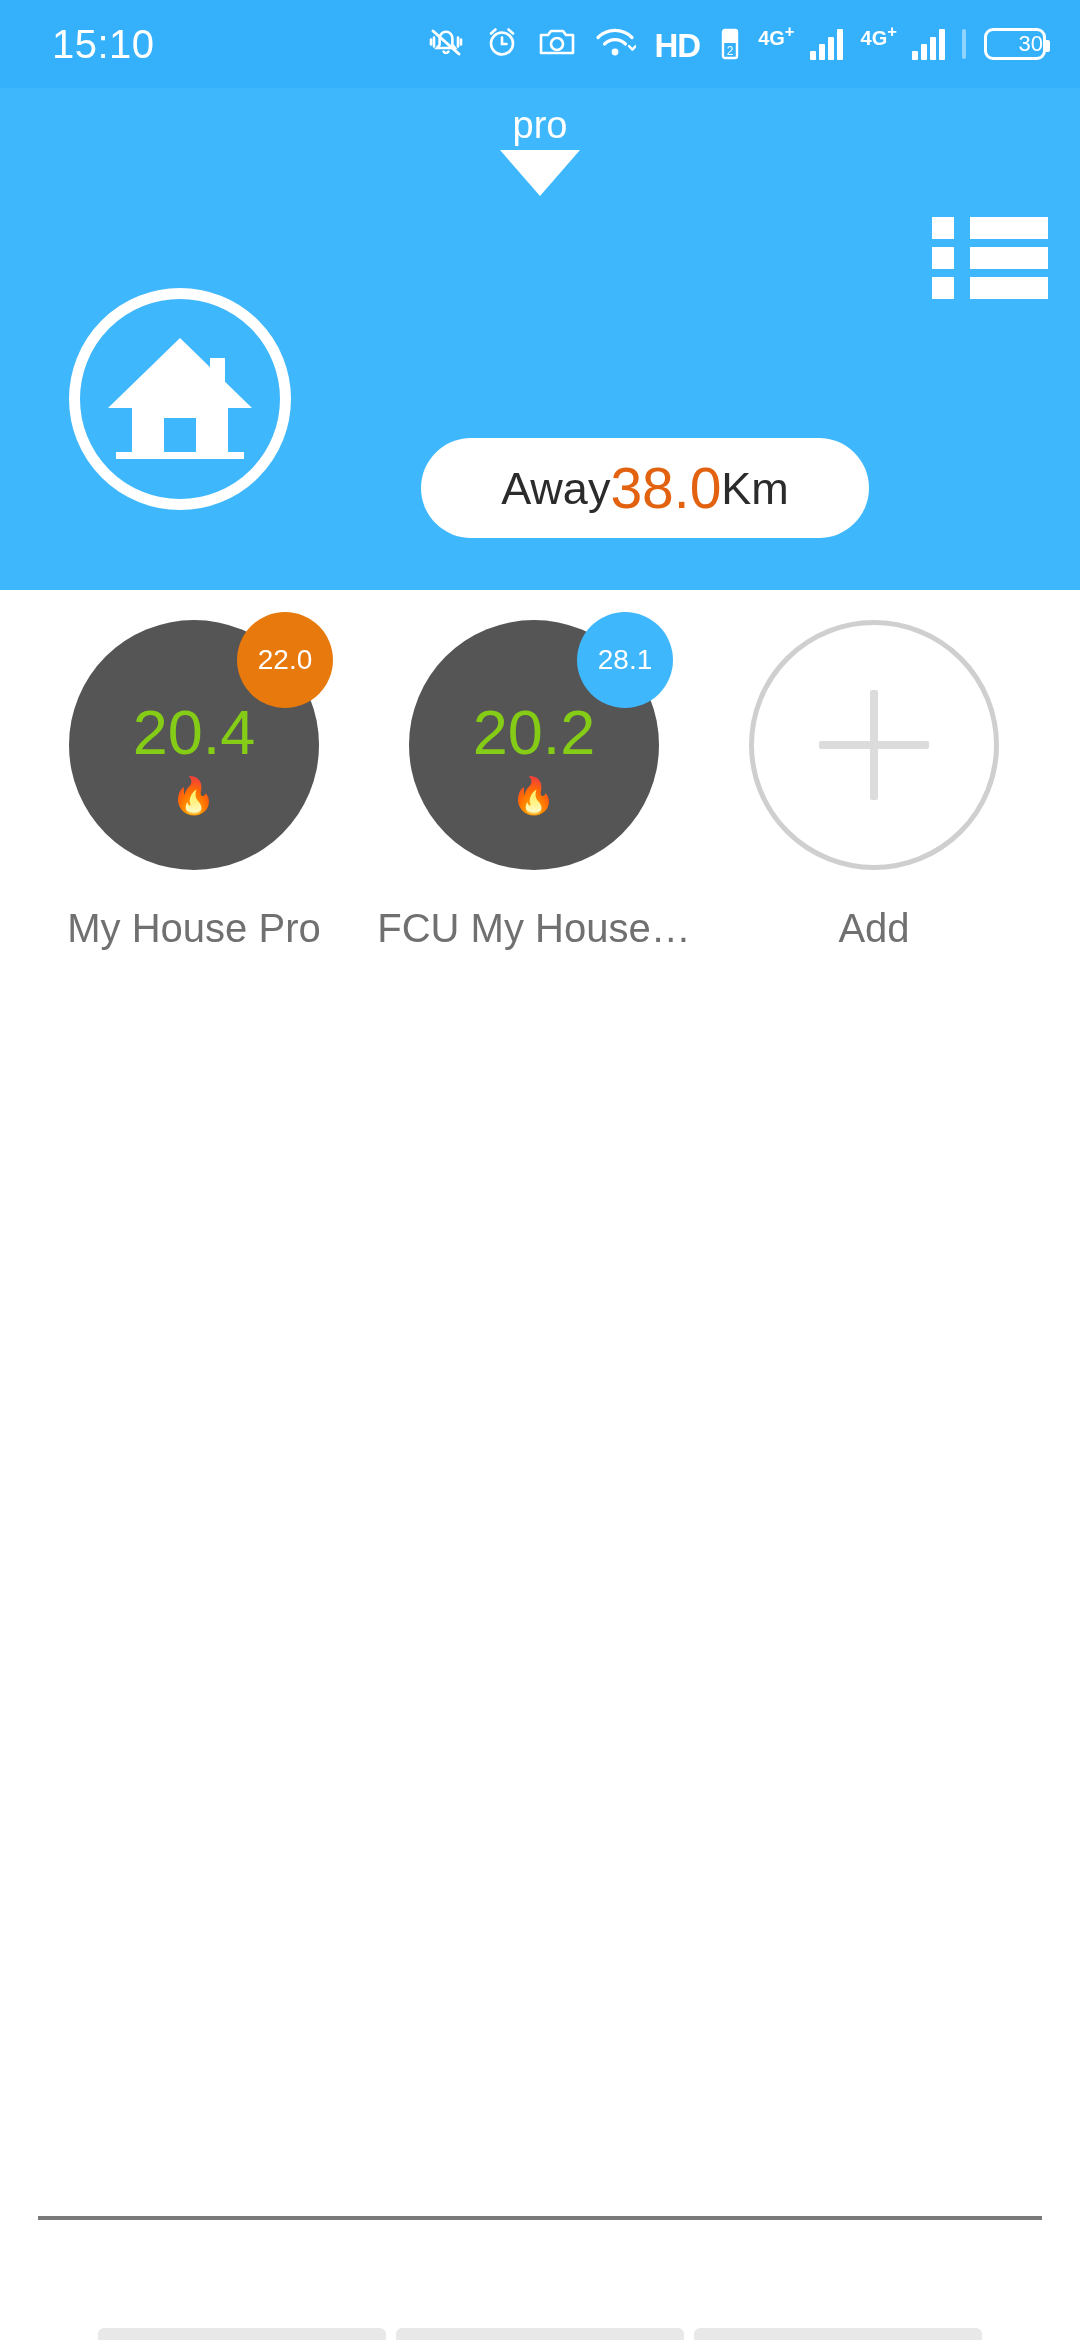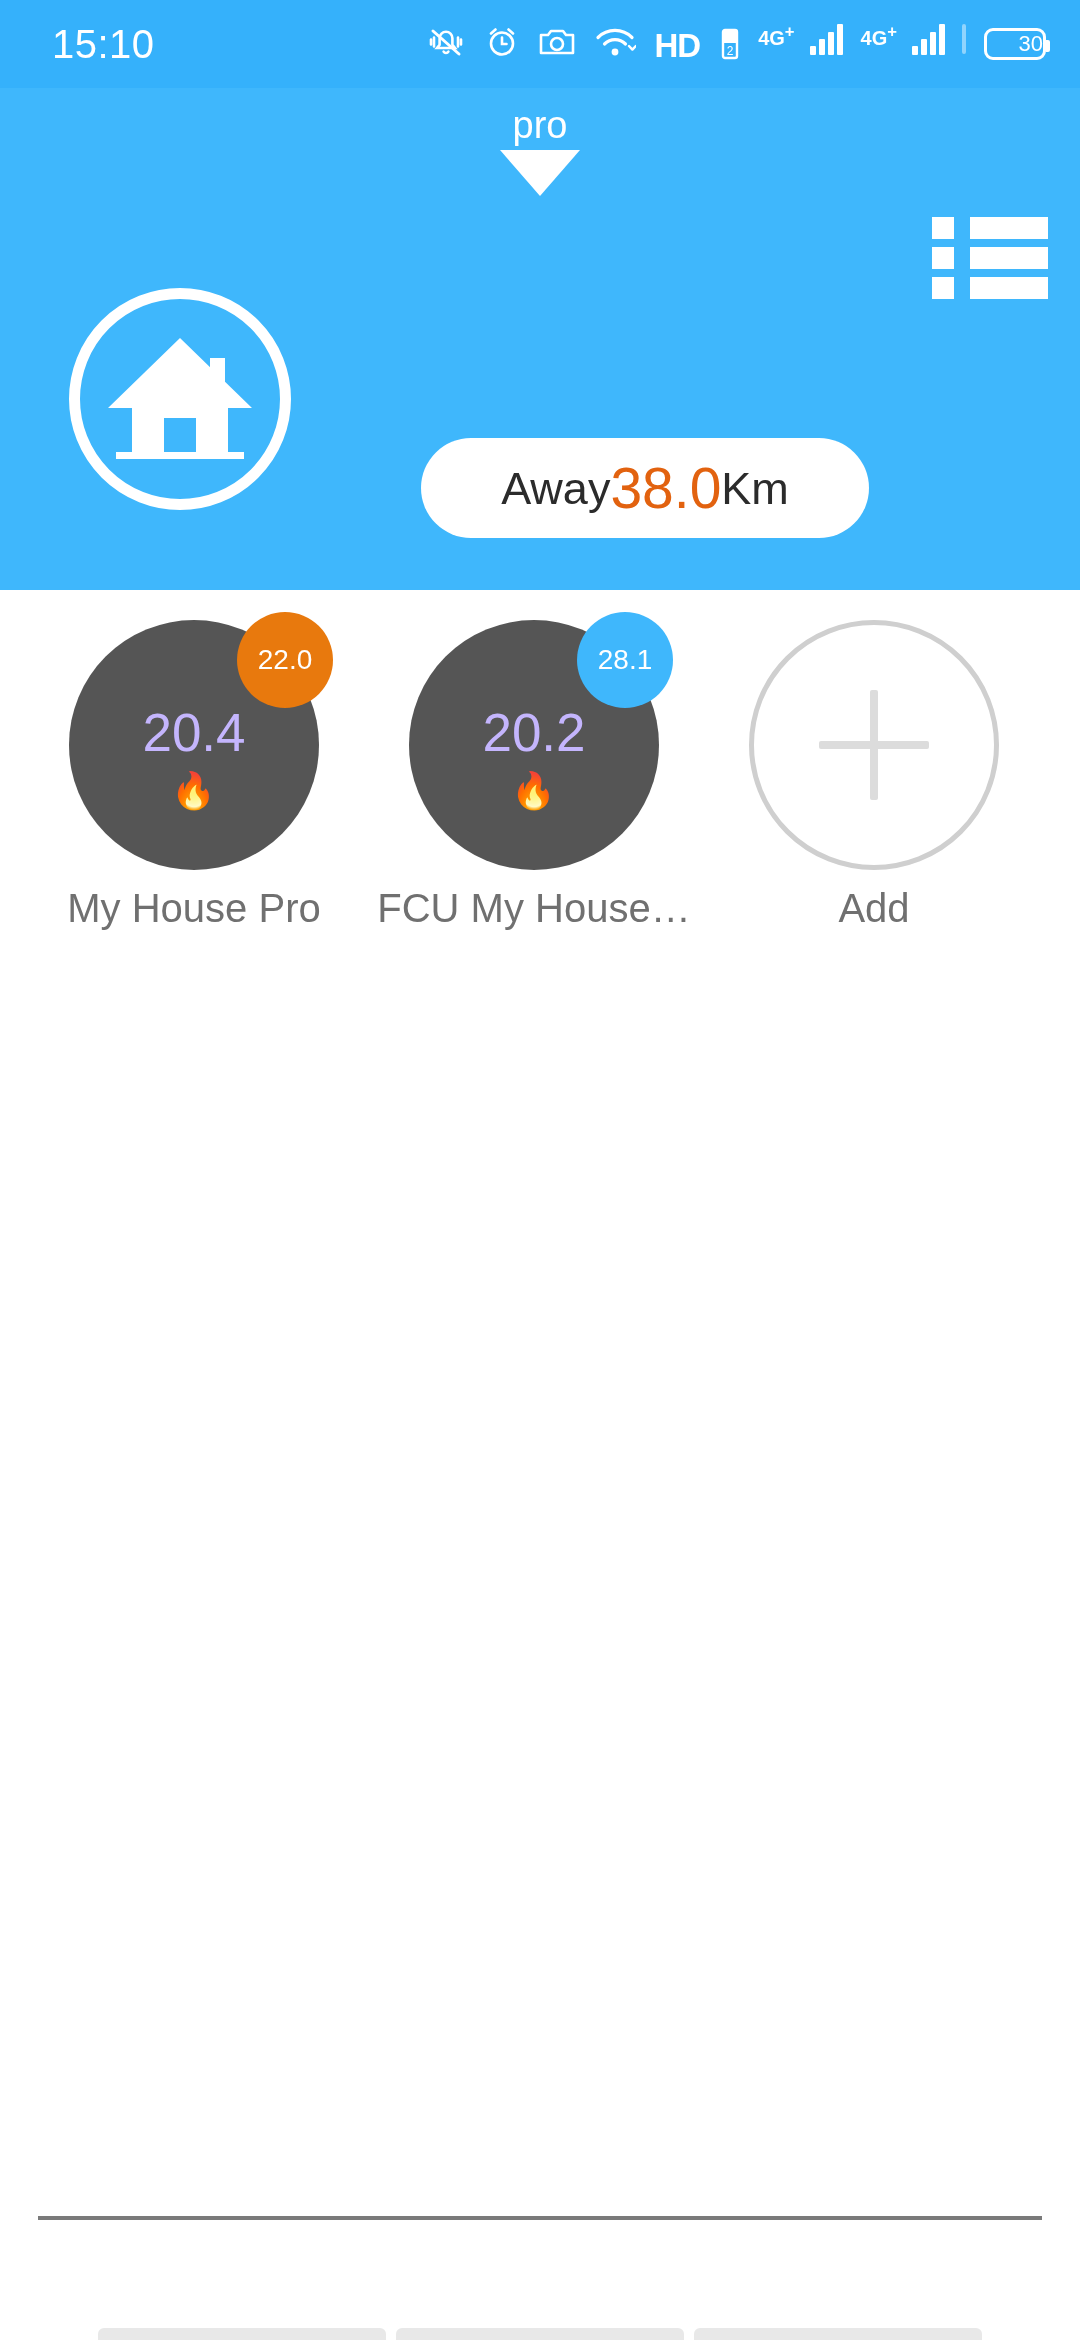--- a/index.html
+++ b/index.html
@@ -22,21 +22,21 @@
   .status-time {
     color:#ffffff; font-size:40px; letter-spacing:.5px;
     font-weight:400; line-height:1;
   }
   .status-icons {
     margin-left:auto; display:flex; align-items:center; gap:18px;
   }
   .sicon { display:block; }
   .hd-group { display:flex; align-items:flex-end; gap:20px; }
   .hd-text { color:#fff; font-size:33px; font-weight:700; line-height:1; letter-spacing:-1px; }
-  .sig-group { display:flex; align-items:flex-start; gap:15px; position:relative; }
+  .sig-group { display:flex; align-items:center; gap:15px; position:relative; }
   .fourg { color:#fff; font-size:20px; font-weight:700; line-height:1; margin-bottom:16px; }
   .bars { display:flex; align-items:flex-end; gap:3px; }
   .bars i { display:block; width:6px; background:#fff; border-radius:1px; }
   .bars i:nth-child(1){ height:9px; }
   .bars i:nth-child(2){ height:16px; }
   .bars i:nth-child(3){ height:23px; }
   .bars i:nth-child(4){ height:31px; }
   .sim-div { width:4px; height:30px; background:rgba(255,255,255,.45); border-radius:2px; margin-left:2px; }
   .battery {
     width:62px; height:32px; border:3px solid #fff; border-radius:9px;
@@ -105,21 +105,21 @@
     display:flex; flex-direction:column; align-items:center;
   }
   .dial-wrap { position:relative; width:250px; height:250px; }
   .dial {
     width:250px; height:250px; border-radius:50%;
     background:#555555;
     display:flex; flex-direction:column; align-items:center;
     justify-content:center;
   }
   .dial .temp {
-    color:#c4b5fd; font-size:53px; line-height:1; font-weight:400;
+    color:#84cc16; font-size:63px; line-height:1; font-weight:400;
     margin-top:24px;
   }
   .dial .flame { font-size:36px; line-height:1; margin-top:14px; }
   .badge {
     position:absolute; top:-8px; right:-14px;
     width:96px; height:96px; border-radius:50%;
     display:flex; align-items:center; justify-content:center;
     color:#ffffff; font-size:28px; line-height:1;
   }
   .add-circle {
@@ -127,21 +127,21 @@
     border:5px solid #cfcfcf;
     display:flex; align-items:center; justify-content:center;
     position:relative;
   }
   .add-circle:before, .add-circle:after {
     content:""; position:absolute; background:#dcdcdc; border-radius:2px;
   }
   .add-circle:before { width:110px; height:8px; }
   .add-circle:after  { width:8px; height:110px; }
   .cell-label {
-    margin-top:16px;
+    margin-top:36px;
     font-size:40px; color:#707070; line-height:1.1;
     max-width:320px; text-align:center;
     white-space:nowrap; overflow:hidden;
   }
 
   
   .divider {
     position:absolute; left:38px; top:2216px;
     width:1004px; height:4px; background:#7a7a7a;
   }

